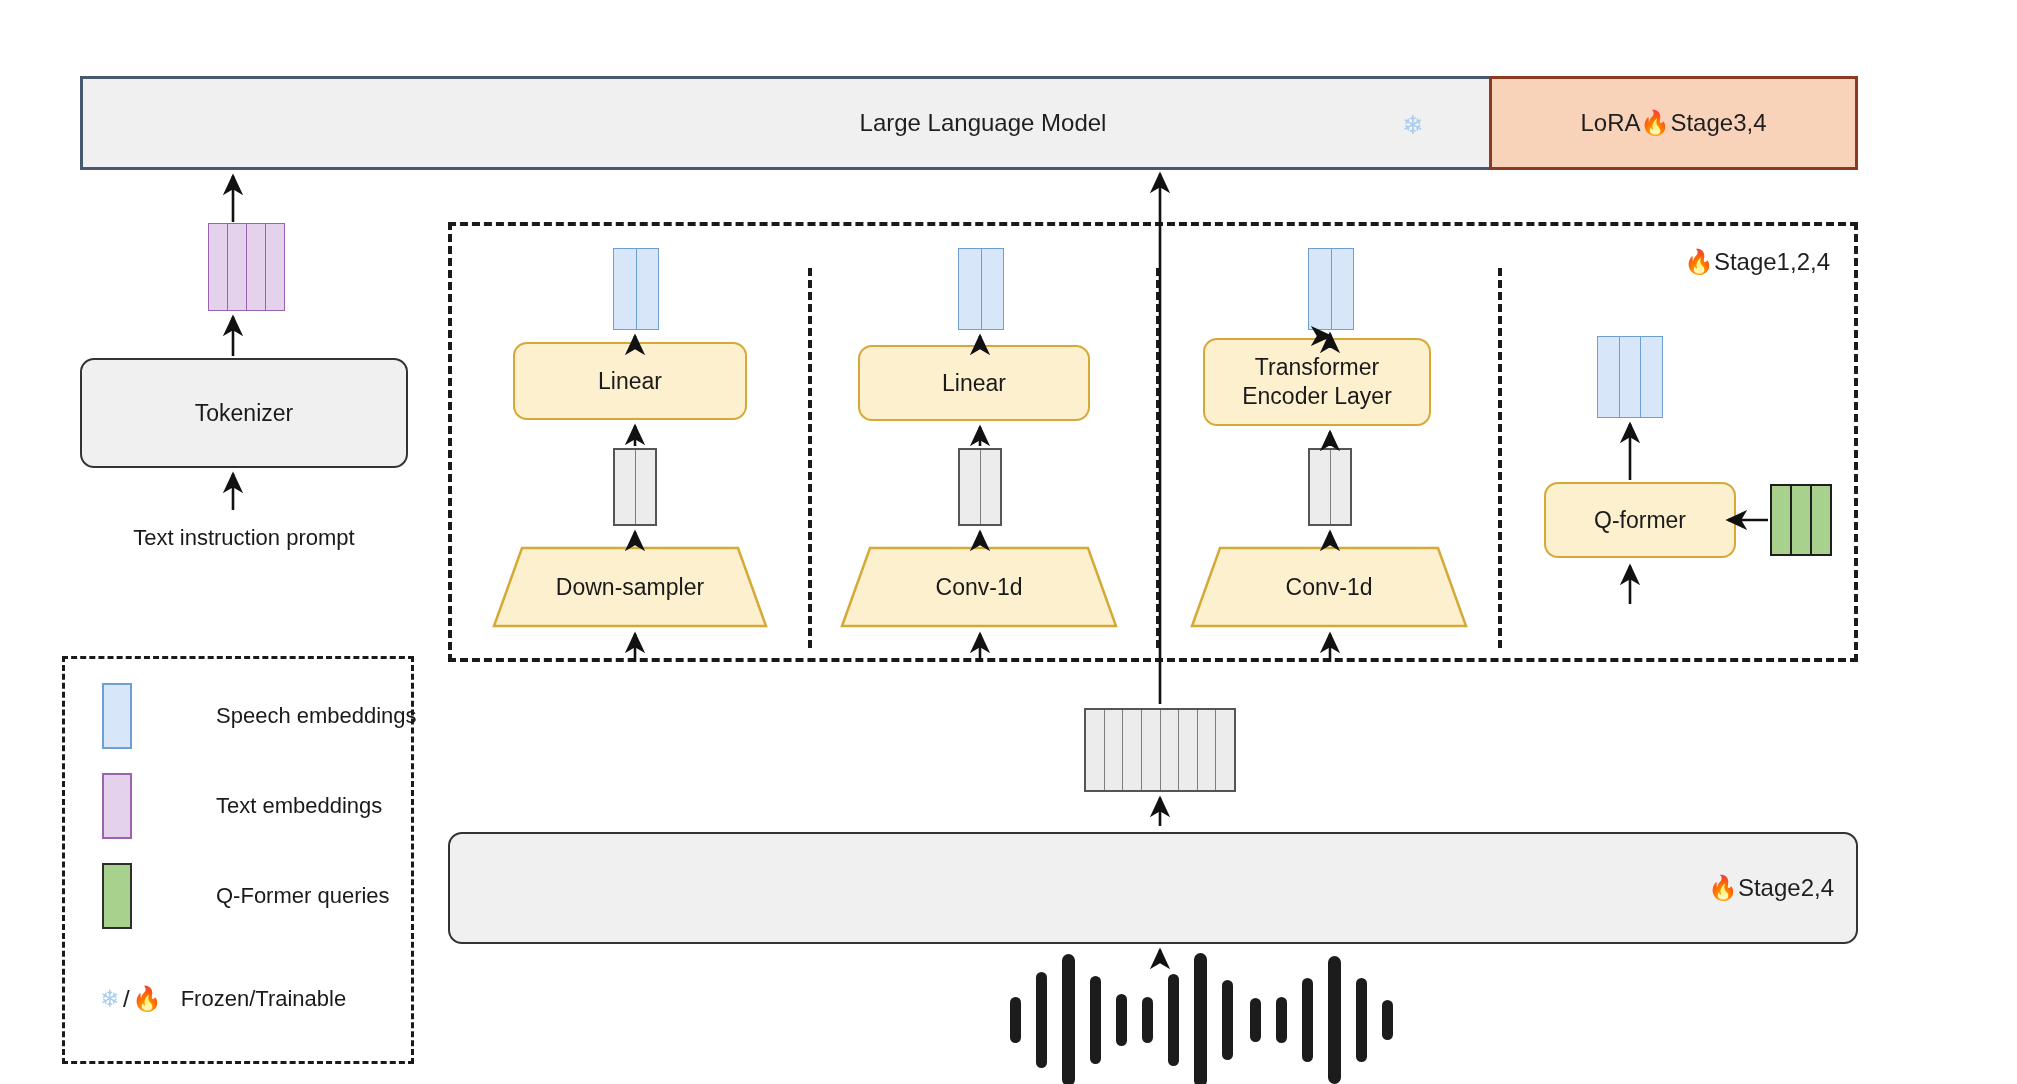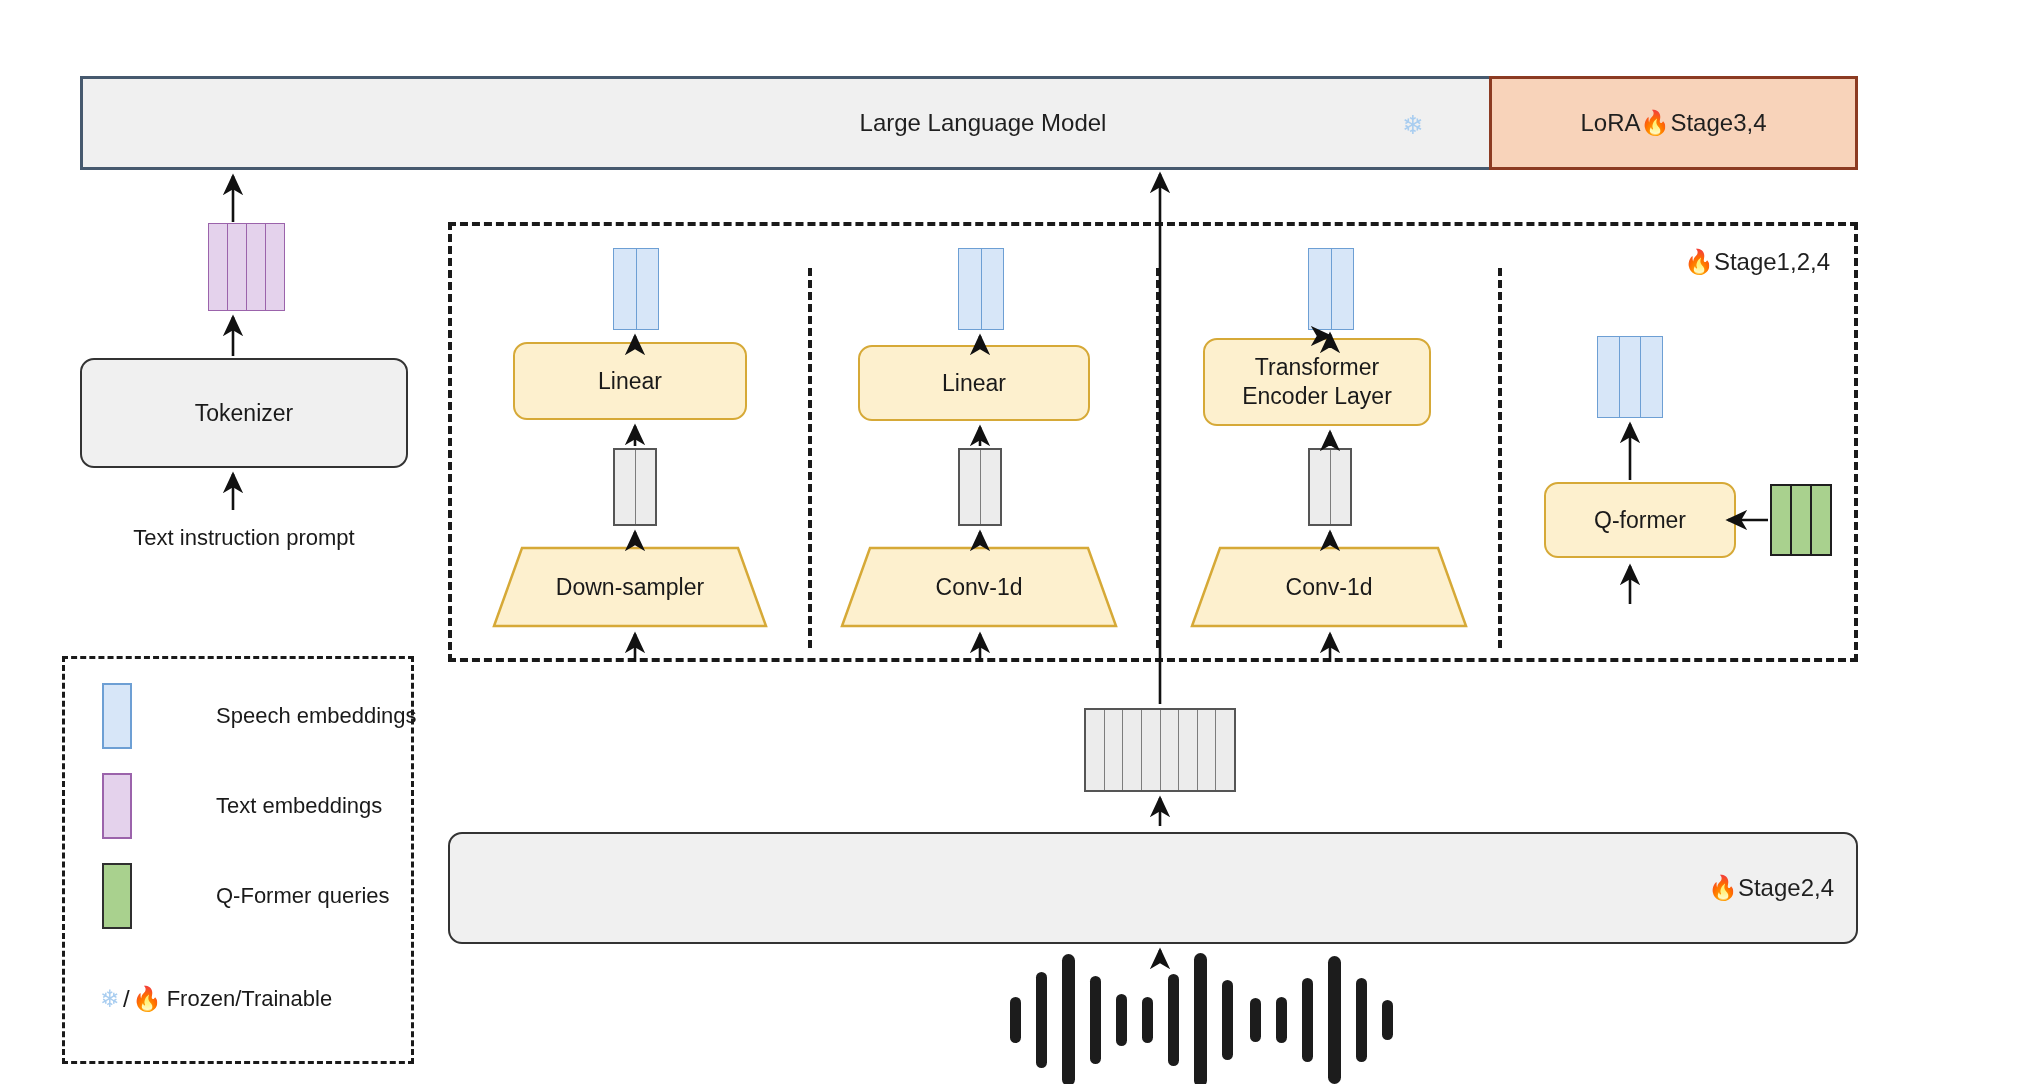--- a/index.html
+++ b/index.html
@@ -196,21 +196,21 @@
   <span class="legend-txt">Text embeddings</span>
 </div>
 <div class="abs legend-row" style="left:102px;top:863px;">
   <span class="sw sw-q"></span>
   <span class="legend-txt">Q-Former queries</span>
 </div>
 <div class="abs legend-row" style="left:100px;top:985px;">
   <span style="font-size:24px;color:#a8cdf0;">❄</span>
   <span style="font-size:24px;margin:0 3px;">/</span>
   <span style="font-size:24px;">🔥</span>
-  <span style="font-size:22px;margin-left:4px;">Frozen/Trainable</span>
+  <span style="font-size:22px;margin-left:18px;">Frozen/Trainable</span>
 </div>
 
 <svg class="ov">
   <defs>
     <marker id="ah" markerWidth="9" markerHeight="9" refX="7.4" refY="4.5" orient="auto" markerUnits="strokeWidth">
       <path d="M0,0.6 L8.4,4.5 L0,8.4 L2.3,4.5 Z" fill="#111"></path>
     </marker>
   </defs>
   <g stroke="#111" stroke-width="2.6" fill="none" marker-end="url(#ah)">
 

